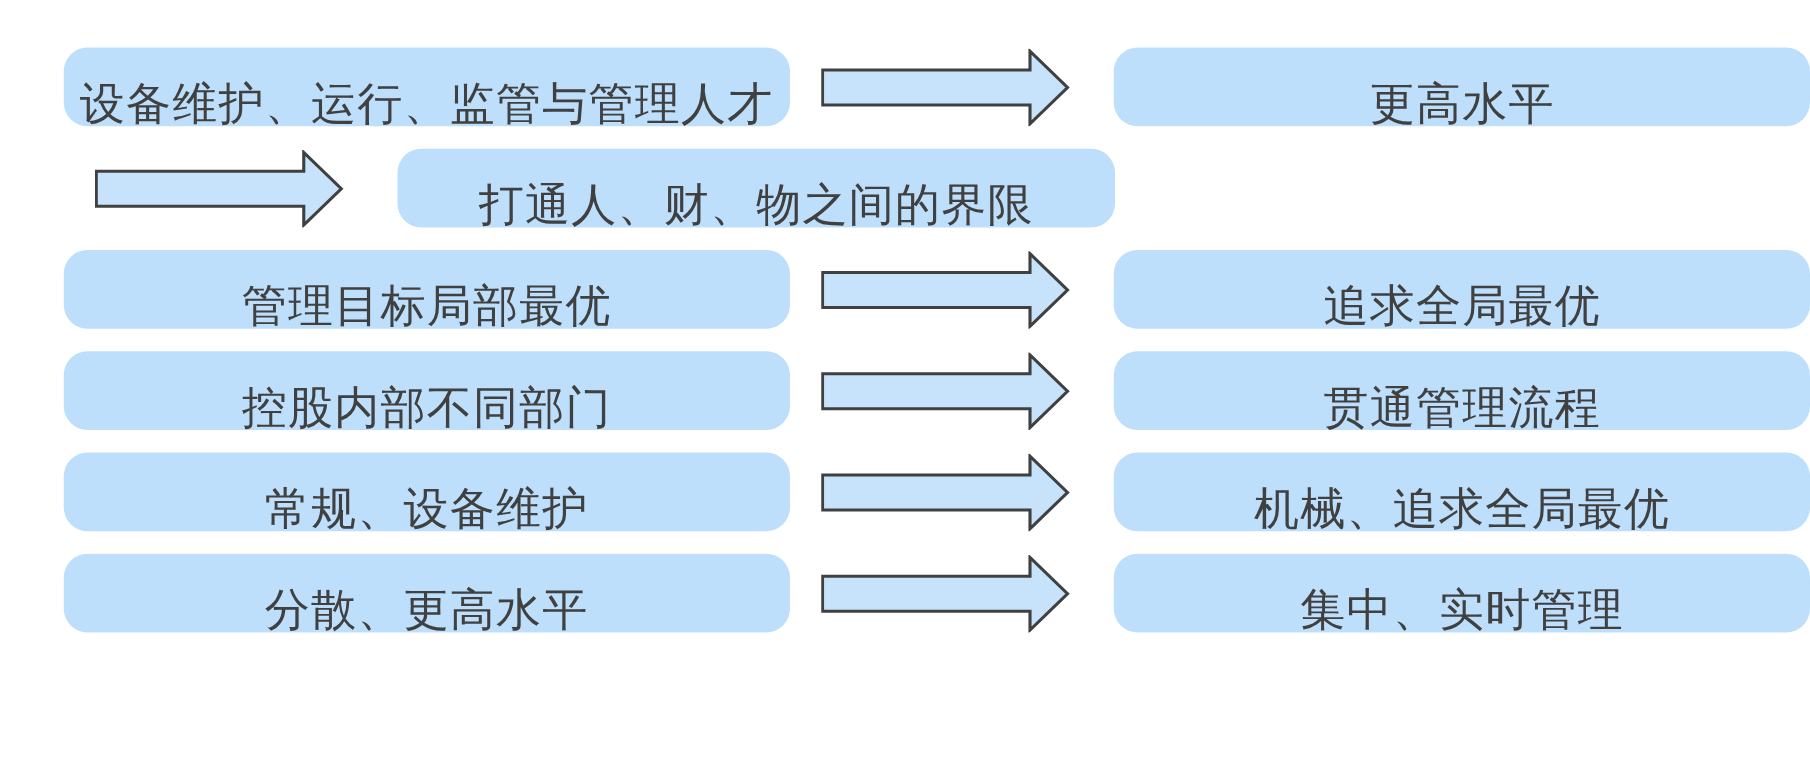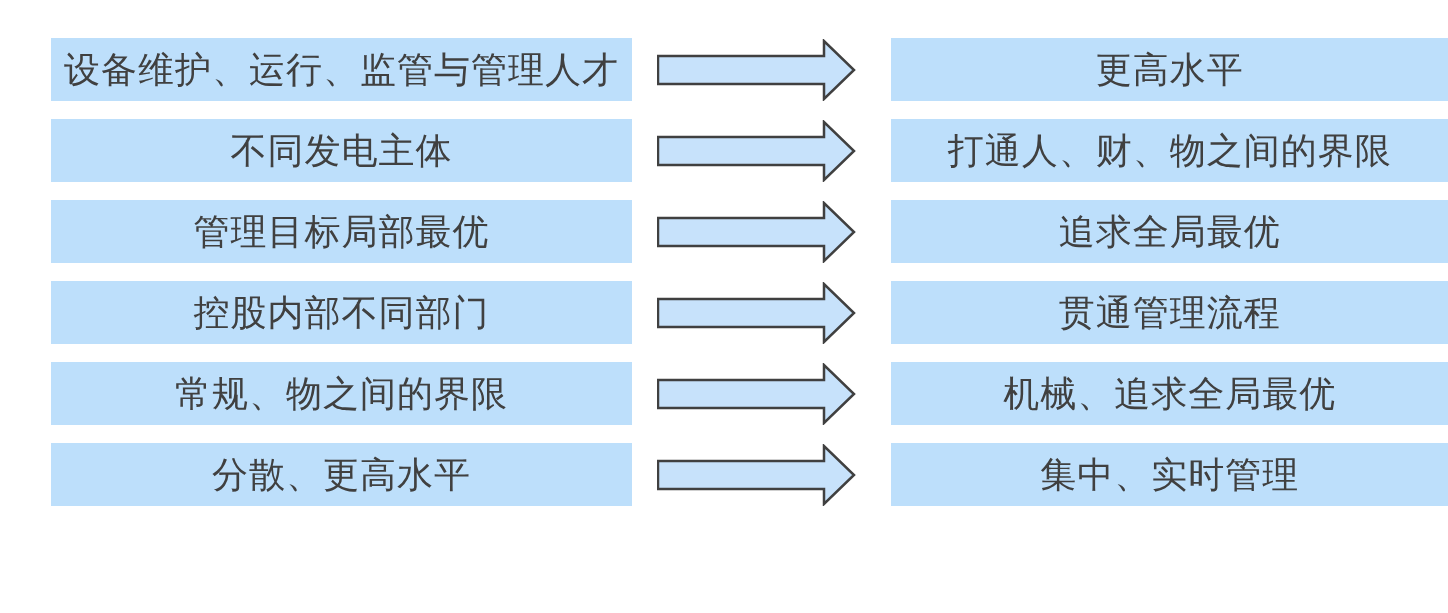--- a/index.html
+++ b/index.html
@@ -23,28 +23,29 @@
   .row {
     display: flex;
     align-items: center;
     height: 63px;
     flex: 0 0 63px;
     padding-left: 51px;
   }
   .box {
     height: 100%;
     display: flex;
-    align-items: center;
+    align-items: flex-end;
     justify-content: center;
     background: var(--box-fill, #bddffb);
     color: var(--text-color, #404040);
     font-size: 36px;
     line-height: 1;
     white-space: nowrap;
     letter-spacing: 1px;
+    border-radius: 19px;
   }
   .box-left  { width: 599px; }
   .box-right { width: 574px; }
   .arrow-wrap {
     width: 267px;
     height: 100%;
     box-sizing: border-box;
     padding-left: 25px;
     display: flex;
     align-items: center;
@@ -70,23 +71,20 @@
       <svg class="arrow" viewBox="0 0 200 62" aria-hidden="true">
         <polygon points="1,17 167,17 167,2 197,31 167,60 167,45 1,45"></polygon>
       </svg>
     </div>
     <div class="box box-right">
       <span>更高水平</span>
     </div>
   </div>
 
   <div class="row">
-    <div class="box box-left">
-      <span>不同发电主体</span>
-    </div>
     <div class="arrow-wrap">
       <svg class="arrow" viewBox="0 0 200 62" aria-hidden="true">
         <polygon points="1,17 167,17 167,2 197,31 167,60 167,45 1,45"></polygon>
       </svg>
     </div>
     <div class="box box-right">
       <span>打通人、财、物之间的界限</span>
     </div>
   </div>
 
@@ -113,21 +111,21 @@
         <polygon points="1,17 167,17 167,2 197,31 167,60 167,45 1,45"></polygon>
       </svg>
     </div>
     <div class="box box-right">
       <span>贯通管理流程</span>
     </div>
   </div>
 
   <div class="row">
     <div class="box box-left">
-      <span>常规、物之间的界限</span>
+      <span>常规、设备维护</span>
     </div>
     <div class="arrow-wrap">
       <svg class="arrow" viewBox="0 0 200 62" aria-hidden="true">
         <polygon points="1,17 167,17 167,2 197,31 167,60 167,45 1,45"></polygon>
       </svg>
     </div>
     <div class="box box-right">
       <span>机械、追求全局最优</span>
     </div>
   </div>

